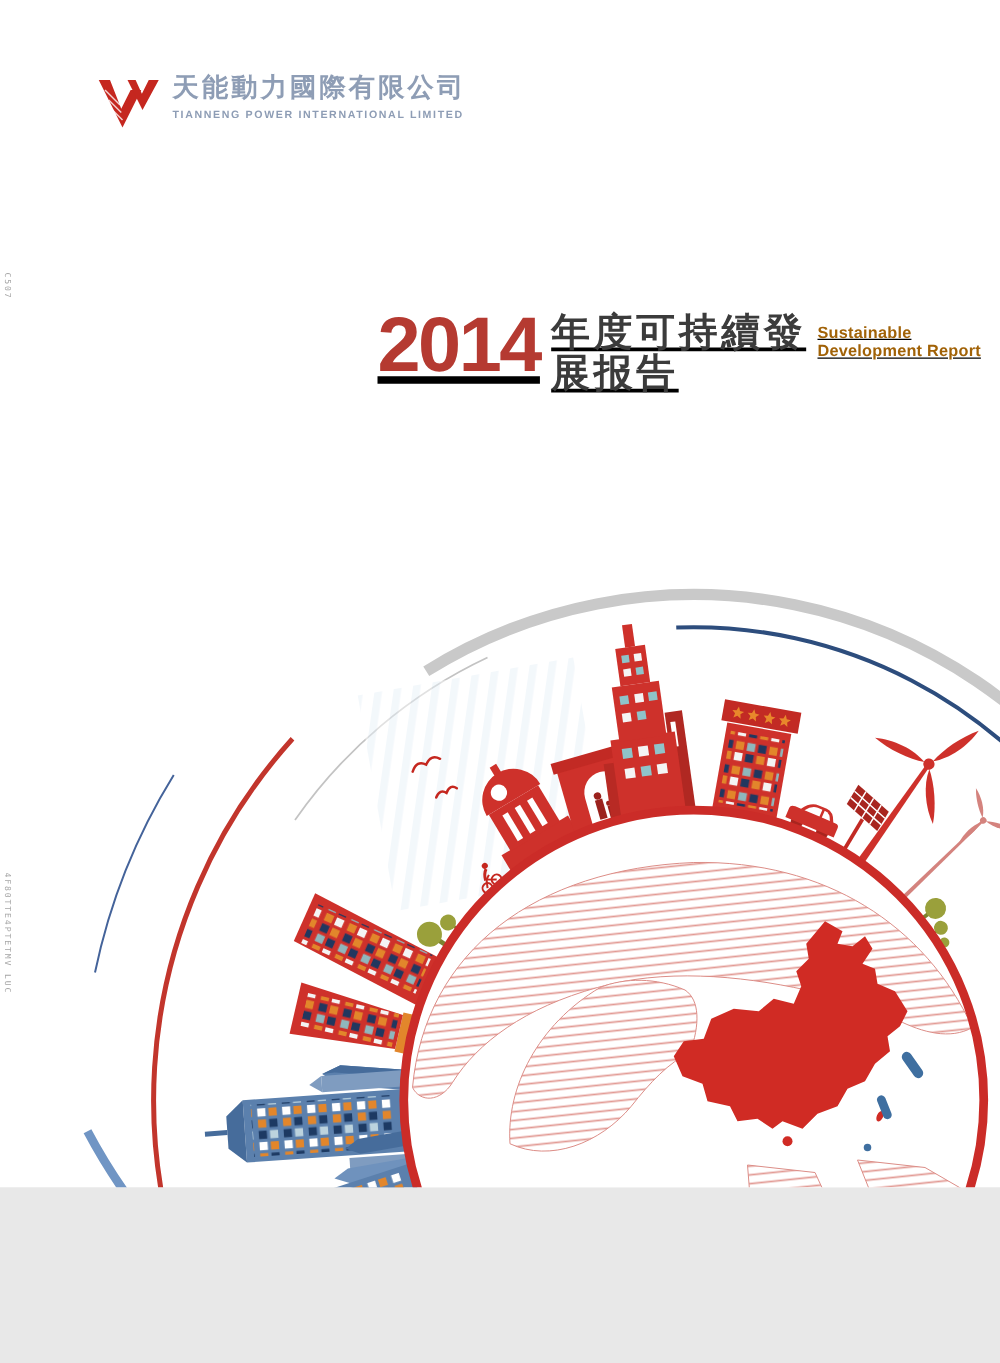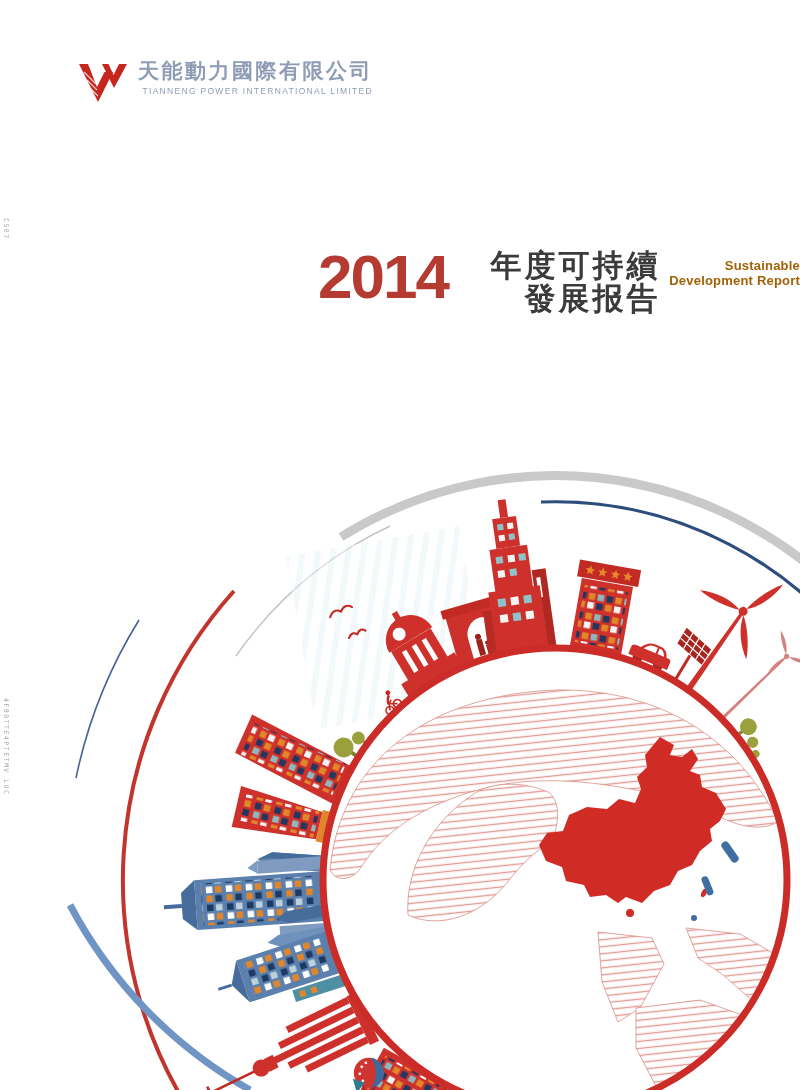--- a/index.html
+++ b/index.html
@@ -1,30 +1,30 @@
 <!DOCTYPE html>
 <html><head>
 <meta charset="utf-8">
 <style>
   html,body{margin:0;padding:0;background:#e8e8e8;}
-  .page{position:relative;width:800px;height:1090px;background:#ffffff;overflow:hidden;
-        font-family:"Liberation Sans",sans-serif;text-align:right;}
+  .page{position:relative;width:800px;height:950px;background:#ffffff;overflow:hidden;
+        font-family:"Liberation Sans",sans-serif;}
   
   .logo{position:absolute;left:76px;top:58px;display:flex;align-items:flex-start;}
   .logo-mark{width:54px;height:50px;flex:0 0 auto;}
   .logo-text{margin-left:8px;display:flex;flex-direction:column;}
   .logo-zh{font-size:21px;font-weight:700;color:#8e9db5;letter-spacing:2.5px;line-height:1.25;}
-  .logo-en{font-size:8.5px;font-weight:400;color:#8e9db5;letter-spacing:1.3px;margin-top:2px;}
+  .logo-en{font-size:8.5px;font-weight:700;color:#8e9db5;letter-spacing:1.3px;margin-top:2px;}
   
   .spine{position:absolute;left:2px;writing-mode:vertical-rl;color:#8f8f8f;
          font-family:"DejaVu Sans Mono",monospace;font-size:6.5px;letter-spacing:1.5px;opacity:.8;}
   .spine-top{top:218px;}
   .spine-bottom{top:698px;}
   
-  .title{position:absolute;left:318px;top:250px;display:flex;align-items:flex-start;}
+  .title{position:absolute;left:302px;top:250px;display:flex;align-items:flex-start;text-decoration:underline;}
   .title-year{font-size:62px;font-weight:700;color:#b53a31;line-height:.88;letter-spacing:-2px;margin-right:9px;}
   .title-col{display:flex;flex-direction:row;}
   .title-zh{font-size:31px;font-weight:700;color:#3b3b3b;letter-spacing:3px;line-height:1.05;}
   .title-en{font-size:13px;font-weight:700;color:#a16207;margin-top:8px;letter-spacing:.2px;}
   .illus{position:absolute;left:0;top:440px;width:800px;height:650px;}
 </style>
 </head>
 <body>
 
 <div class="page">

